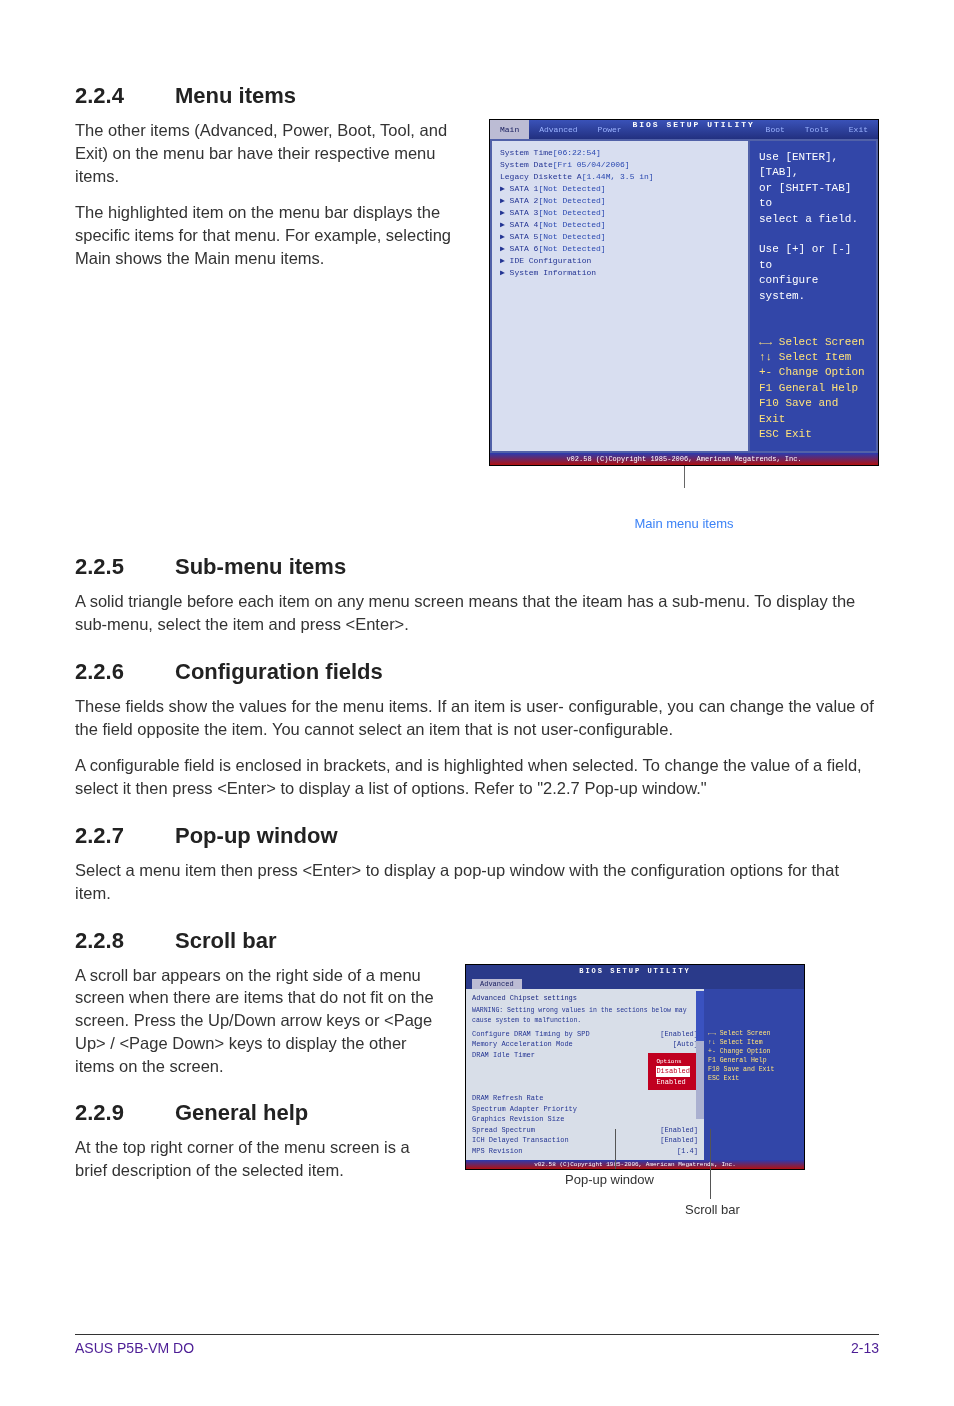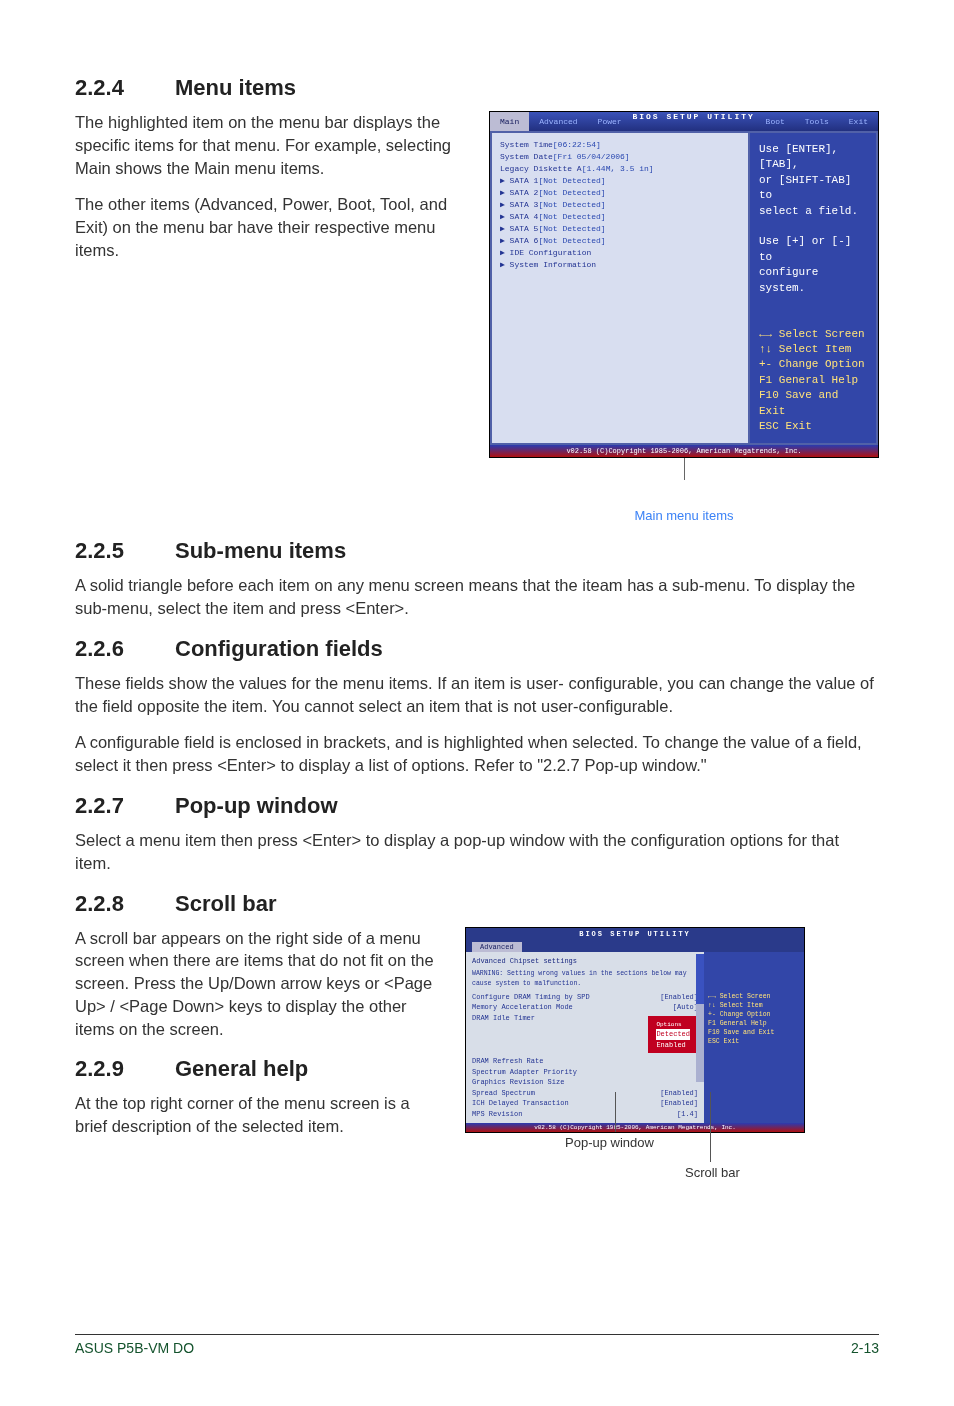--- a/index.html
+++ b/index.html
@@ -1,19 +1,19 @@
 <!DOCTYPE html>
 <html><head>
 <meta charset="utf-8">
 <style>
 *{box-sizing:border-box;margin:0;padding:0}
 body{width:954px;height:1406px;font-family:Arial,Helvetica,sans-serif;background:#fff;color:#222;position:relative;padding:60px 75px 0 75px}
 .sec-num{font-weight:bold;font-size:22px;display:inline-block;width:100px}
 .sec-title{font-weight:bold;font-size:22px}
-h2{margin:13px 0 10px 0}
+h2{margin:21px 0 10px 0}
 p{font-size:16.5px;line-height:1.38;margin-bottom:14px;color:#333}
 .row{display:flex;gap:20px;align-items:flex-start}
 .col-text{flex:1}
 .bios{width:390px;background:#2a3a8a;border:1px solid #000;font-family:'Courier New',monospace;font-size:8px;color:#9bb3ff}
 .bios-titlebar{display:flex;background:linear-gradient(#3a52b8,#223080)}
 .bios-titlebar .tab{padding:5px 10px;color:#9bb3ff}
 .bios-titlebar .tab.sel{background:#bcbcd4;color:#1a2060}
 .bios-titlebar .center{flex:1;text-align:center;color:#fff;font-weight:bold;letter-spacing:2px}
 .bios-body{display:flex}
 .bios-left{flex:1;background:#d8def0;color:#233493;padding:6px 8px;border:2px solid #5161a8;border-right:none;line-height:1.5}
@@ -32,33 +32,33 @@
 .bios2-left{flex:1;background:#d8dee8;color:#233493;padding:4px 6px;line-height:1.5}
 .popup-box{background:#c00020;color:#fff;padding:3px 8px;margin:3px 0;display:inline-block;font-size:7px}
 .popup-box .opt{display:block}
 .popup-box .opt.hl{background:#fff;color:#c00020}
 .bios2-right{width:100px;background:#3246a8;color:#fff;padding:4px;font-size:6.5px;line-height:1.4}
 .bios2-right .hl{color:#ffe27a}
 .bios2-footer{background:linear-gradient(#2a3bb0,#b01010);color:#fff;text-align:center;font-size:6px;padding:1px}
 .scroll-thumb{position:absolute;right:100px;top:2px;width:8px;height:50px;background:#3a52c0}
 .scroll-track{position:absolute;right:100px;top:52px;width:8px;height:78px;background:#aab0d0}
 .bios2-left .ln{display:flex;justify-content:space-between}
-.footer-bar{position:absolute;bottom:50px;left:75px;right:75px;border-top:1px solid #333;padding-top:5px;display:flex;justify-content:space-between;font-size:14px;color:#14532d}
+.footer-bar{position:absolute;bottom:50px;left:75px;right:75px;border-top:1px solid #333;padding-top:5px;display:flex;justify-content:space-between;font-size:14px;color:#4c1d95}
 .anno-line{position:absolute;background:#555}
 .anno-text{font-size:13px;color:#333;position:absolute}
 .fig-wrap{position:relative}
 </style>
 </head>
 <body>
 
 <h2><span class="sec-num">2.2.4</span><span class="sec-title">Menu items</span></h2>
 <div class="row">
  <div class="col-text">
+   <p>The other items (Advanced, Power, Boot, Tool, and Exit) on the menu bar have their respective menu items.</p>
    <p>The highlighted item on the menu bar  displays the specific items for that menu. For example, selecting Main shows the Main menu items.</p>
-   <p>The other items (Advanced, Power, Boot, Tool, and Exit) on the menu bar have their respective menu items.</p>
  </div>
  <div class="fig-wrap">
   <div class="bios">
    <div class="bios-titlebar">
      <span class="tab sel">Main</span>
      <span class="tab">Advanced</span>
      <span class="tab">Power</span>
      <span class="center">BIOS SETUP UTILITY</span>
      <span class="tab">Boot</span>
      <span class="tab">Tools</span>
@@ -172,21 +172,21 @@
               <span>[Enabled]</span>
             </div>
       <div class="ln">
               <span>Memory Acceleration Mode</span>
               <span>[Auto]</span>
             </div>
       <div class="ln">
               <span>DRAM Idle Timer</span>
         <span class="popup-box">
          <span style="color:#fff;font-size:6px">Options</span>
-         <span class="opt hl">Detected</span>
+         <span class="opt hl">Disabled</span>
          <span class="opt">Enabled</span>
         </span>
       </div>
       <div class="ln">
               <span>DRAM Refresh Rate</span>
               <span></span>
             </div>
       <div class="ln">
               <span>Spectrum Adapter Priority</span>
               <span></span>

